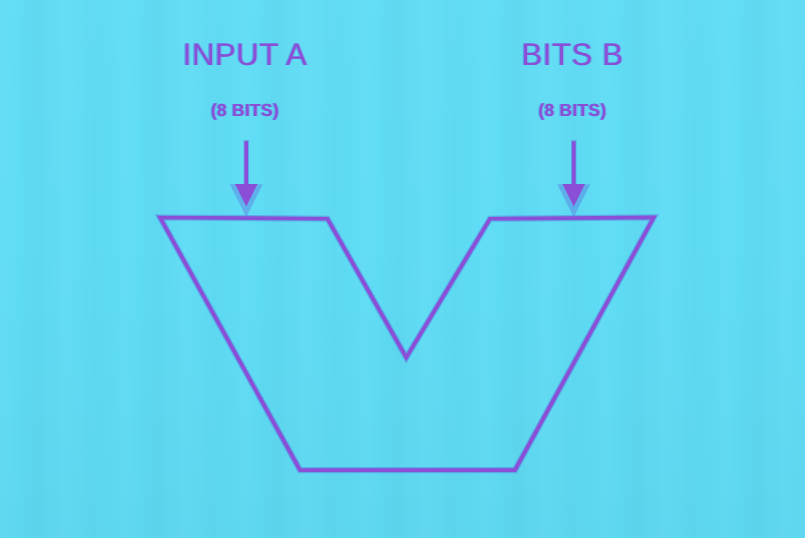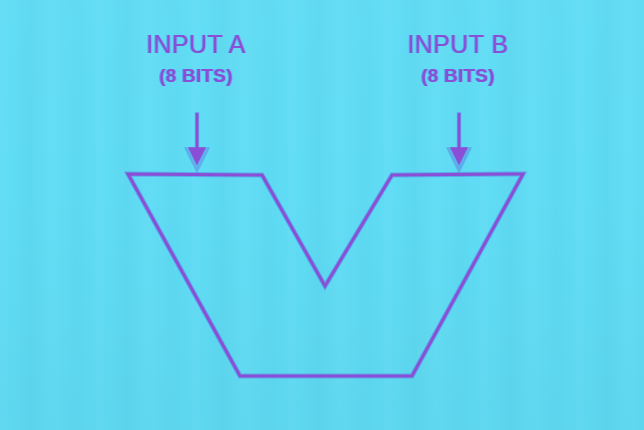--- a/index.html
+++ b/index.html
@@ -55,24 +55,24 @@
     line-height: 1.0;
     white-space: nowrap;
     user-select: none;
   }
   .label-main {
     font-size: 25px;
     font-weight: normal;
     letter-spacing: 0.4px;
   }
   .label-sub {
-    font-size: 19px;
+    font-size: 14px;
     font-weight: bold;
     letter-spacing: 0.2px;
-    margin-top: 9px;
+    margin-top: 24px;
   }
   #label-input-a { left: 96px; top: 32px; width: 200px; }
   #label-input-b { left: 358px; top: 32px; width: 200px; }
 </style>
 </head>
 <body>
 
 <div id="stage">
 
   <div id="bg-texture"></div>
@@ -101,17 +101,17 @@
       <line x1="459" y1="113" x2="459" y2="149" stroke="#8a4fd6" stroke-width="3" marker-end="url(#arrowhead)"></line>
     </g>
   </svg>
 
   <div id="label-input-a" class="label-group">
     <div class="label-main">INPUT A</div>
     <div class="label-sub">(8 BITS)</div>
   </div>
 
   <div id="label-input-b" class="label-group">
-    <div class="label-main">INPUT B</div>
+    <div class="label-main">BITS B</div>
     <div class="label-sub">(8 BITS)</div>
   </div>
 
 </div>
 
 </body></html>

